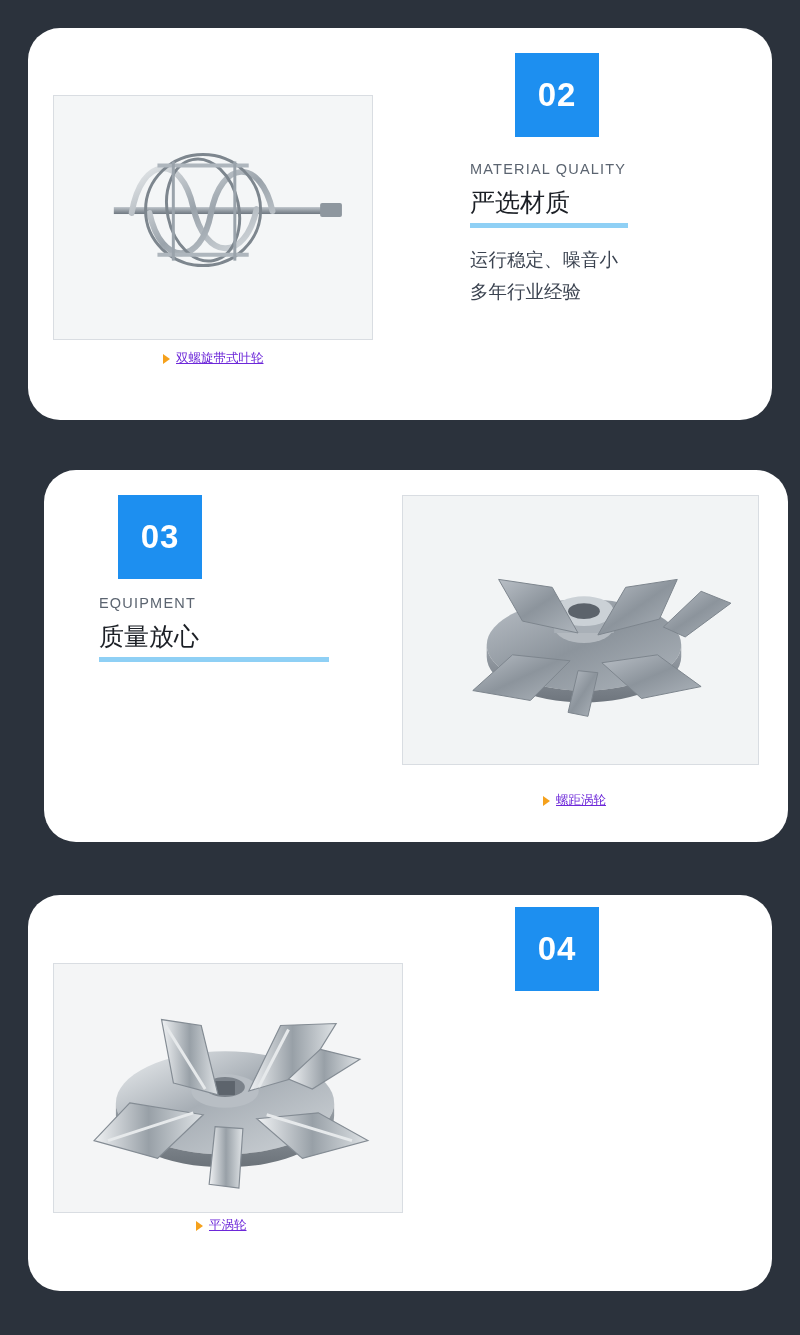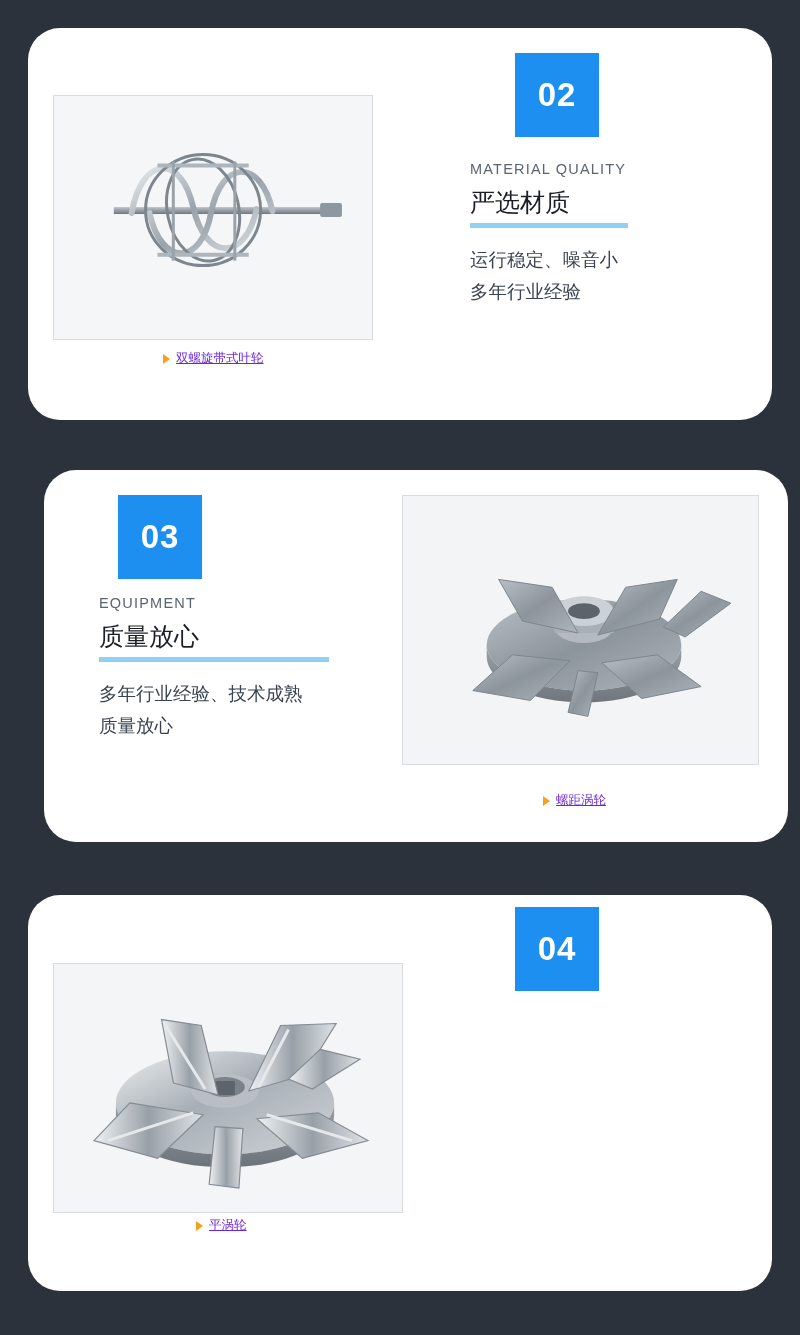--- a/index.html
+++ b/index.html
@@ -234,22 +234,20 @@
       <span class="tri"></span>
       <span>螺距涡轮</span>
     </div>
 
     <div class="txt" id="txt03">
       <div class="eyebrow">EQUIPMENT</div>
       <div class="headline">
         <span>质量放心</span>
         <span class="rule" style="width:230px"></span>
       </div>
-      <div class="desc">多年行业经验、技术成熟
-质量放心</div>
     </div>
   </div>
 
   <div class="card" id="card04">
 
     <div class="badge" id="badge04">04</div>
 
     <div class="frame" id="frame04">
       <svg class="illus" viewBox="0 0 350 250">
         <defs>

